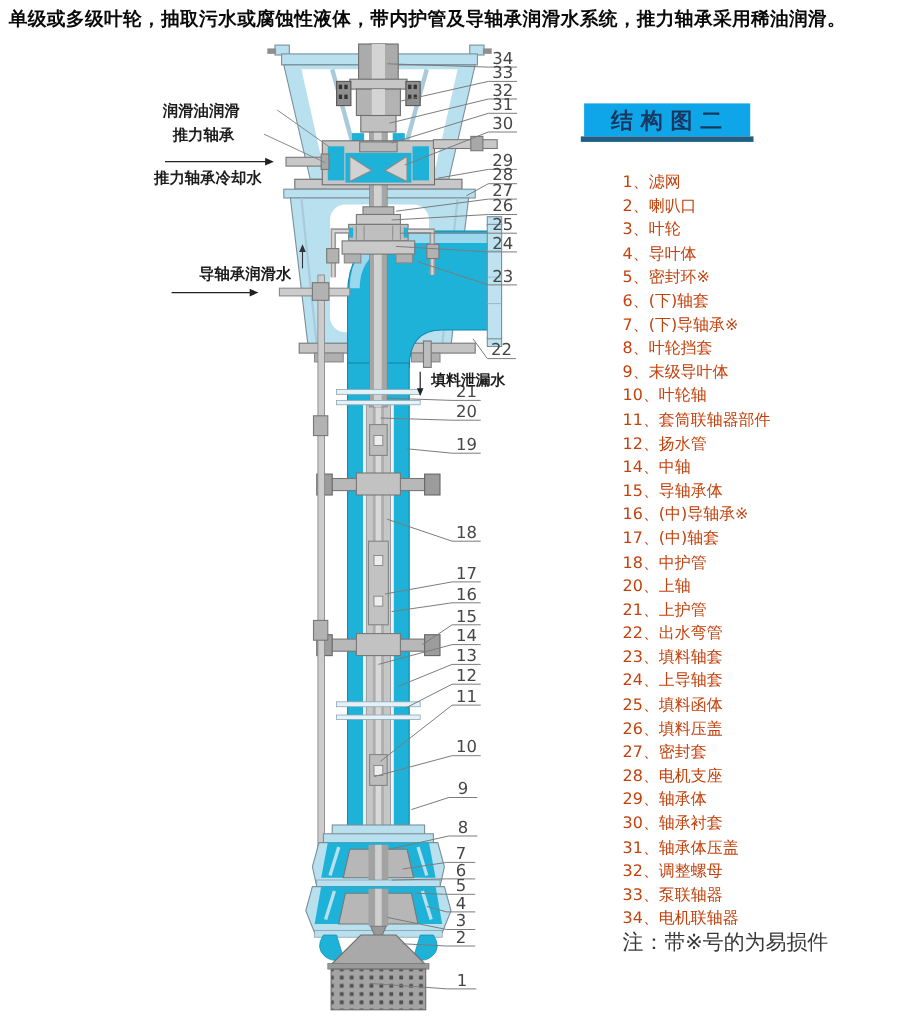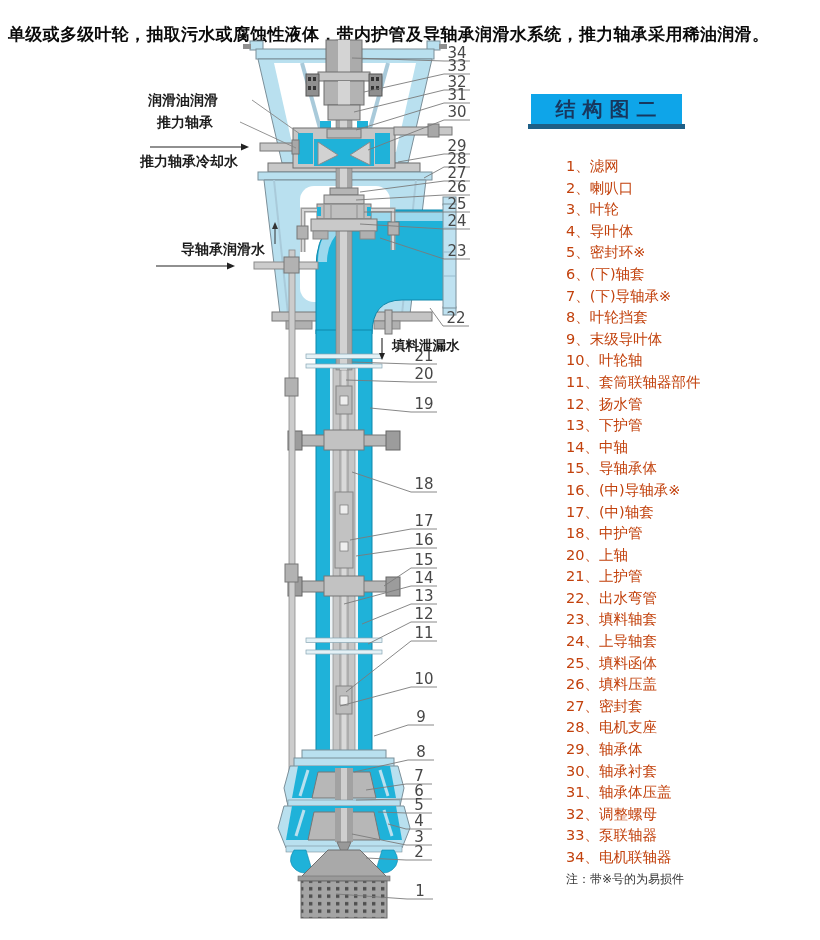--- a/index.html
+++ b/index.html
@@ -1,38 +1,38 @@
 <!DOCTYPE html>
 <html><head>
 <meta charset="utf-8">
 <style>
   html,body{margin:0;padding:0;background:#fff;}
   .page{position:relative;width:820px;height:940px;background:#fff;overflow:hidden;
         font-family:"DejaVu Sans",sans-serif;}
-  .top-text{position:absolute;left:8px;top:23px;width:808px;font-size:17px;font-weight:600;
+  .top-text{position:absolute;left:8px;top:6px;width:808px;font-size:17px;font-weight:600;
             color:#0a0a0a;letter-spacing:0.3px;white-space:nowrap;}
   svg.diagram{position:absolute;left:0;top:0;width:820px;height:940px;}
   .callout-num{font:15px "DejaVu Sans",sans-serif;fill:#474747;}
   
   .flabel{position:absolute;font-size:14px;font-weight:600;color:#1c1c1c;white-space:nowrap;}
   #lbl-oil{left:148px;top:92px;}
   #lbl-thrust{left:157px;top:114px;}
   #lbl-cooling{left:140px;top:153px;}
   #lbl-guide{left:181px;top:241px;}
   #lbl-leak{left:392px;top:337px;font-size:13.5px;}
   
   .legend-title{position:absolute;left:531px;top:94px;width:151px;height:30px;background:#0ea5e9;
                 color:#17375e;font-size:20px;font-weight:bold;text-align:center;line-height:30px;
                 letter-spacing:7px;padding-left:6px;box-sizing:border-box;}
   .legend-underline{position:absolute;left:528px;top:124px;width:157px;height:5px;background:#1e5f86;}
   .legend-list{position:absolute;left:566px;top:156px;width:240px;}
   .legend-row{height:21.6px;line-height:21.6px;font-size:14.5px;font-weight:500;color:#c2410c;
               white-space:nowrap;}
   .legend-row .num{display:inline-block;min-width:22px;}
-  .legend-note{height:21.6px;line-height:21.6px;font-size:12px;font-weight:500;color:#383838;
+  .legend-note{height:21.6px;line-height:21.6px;font-size:19px;font-weight:500;color:#383838;
                white-space:nowrap;}
 </style>
 </head>
 <body>
 
 <div class="page">
 
   <div class="top-text">单级或多级叶轮，抽取污水或腐蚀性液体，带内护管及导轴承润滑水系统，推力轴承采用稀油润滑。</div>
 
   <svg id="diagram-svg" class="diagram" viewBox="0 0 820 940">
@@ -314,21 +314,20 @@
       <div class="legend-row"><span class="num">3、</span><span>叶轮</span></div>
       <div class="legend-row"><span class="num">4、</span><span>导叶体</span></div>
       <div class="legend-row"><span class="num">5、</span><span>密封环※</span></div>
       <div class="legend-row"><span class="num">6、</span><span>(下)轴套</span></div>
       <div class="legend-row"><span class="num">7、</span><span>(下)导轴承※</span></div>
       <div class="legend-row"><span class="num">8、</span><span>叶轮挡套</span></div>
       <div class="legend-row"><span class="num">9、</span><span>末级导叶体</span></div>
       <div class="legend-row"><span class="num">10、</span><span>叶轮轴</span></div>
       <div class="legend-row"><span class="num">11、</span><span>套筒联轴器部件</span></div>
       <div class="legend-row"><span class="num">12、</span><span>扬水管</span></div>
-      <div class="legend-row"><span class="num">13、</span><span>下护管</span></div>
       <div class="legend-row"><span class="num">14、</span><span>中轴</span></div>
       <div class="legend-row"><span class="num">15、</span><span>导轴承体</span></div>
       <div class="legend-row"><span class="num">16、</span><span>(中)导轴承※</span></div>
       <div class="legend-row"><span class="num">17、</span><span>(中)轴套</span></div>
       <div class="legend-row"><span class="num">18、</span><span>中护管</span></div>
       <div class="legend-row"><span class="num">20、</span><span>上轴</span></div>
       <div class="legend-row"><span class="num">21、</span><span>上护管</span></div>
       <div class="legend-row"><span class="num">22、</span><span>出水弯管</span></div>
       <div class="legend-row"><span class="num">23、</span><span>填料轴套</span></div>
       <div class="legend-row"><span class="num">24、</span><span>上导轴套</span></div>

